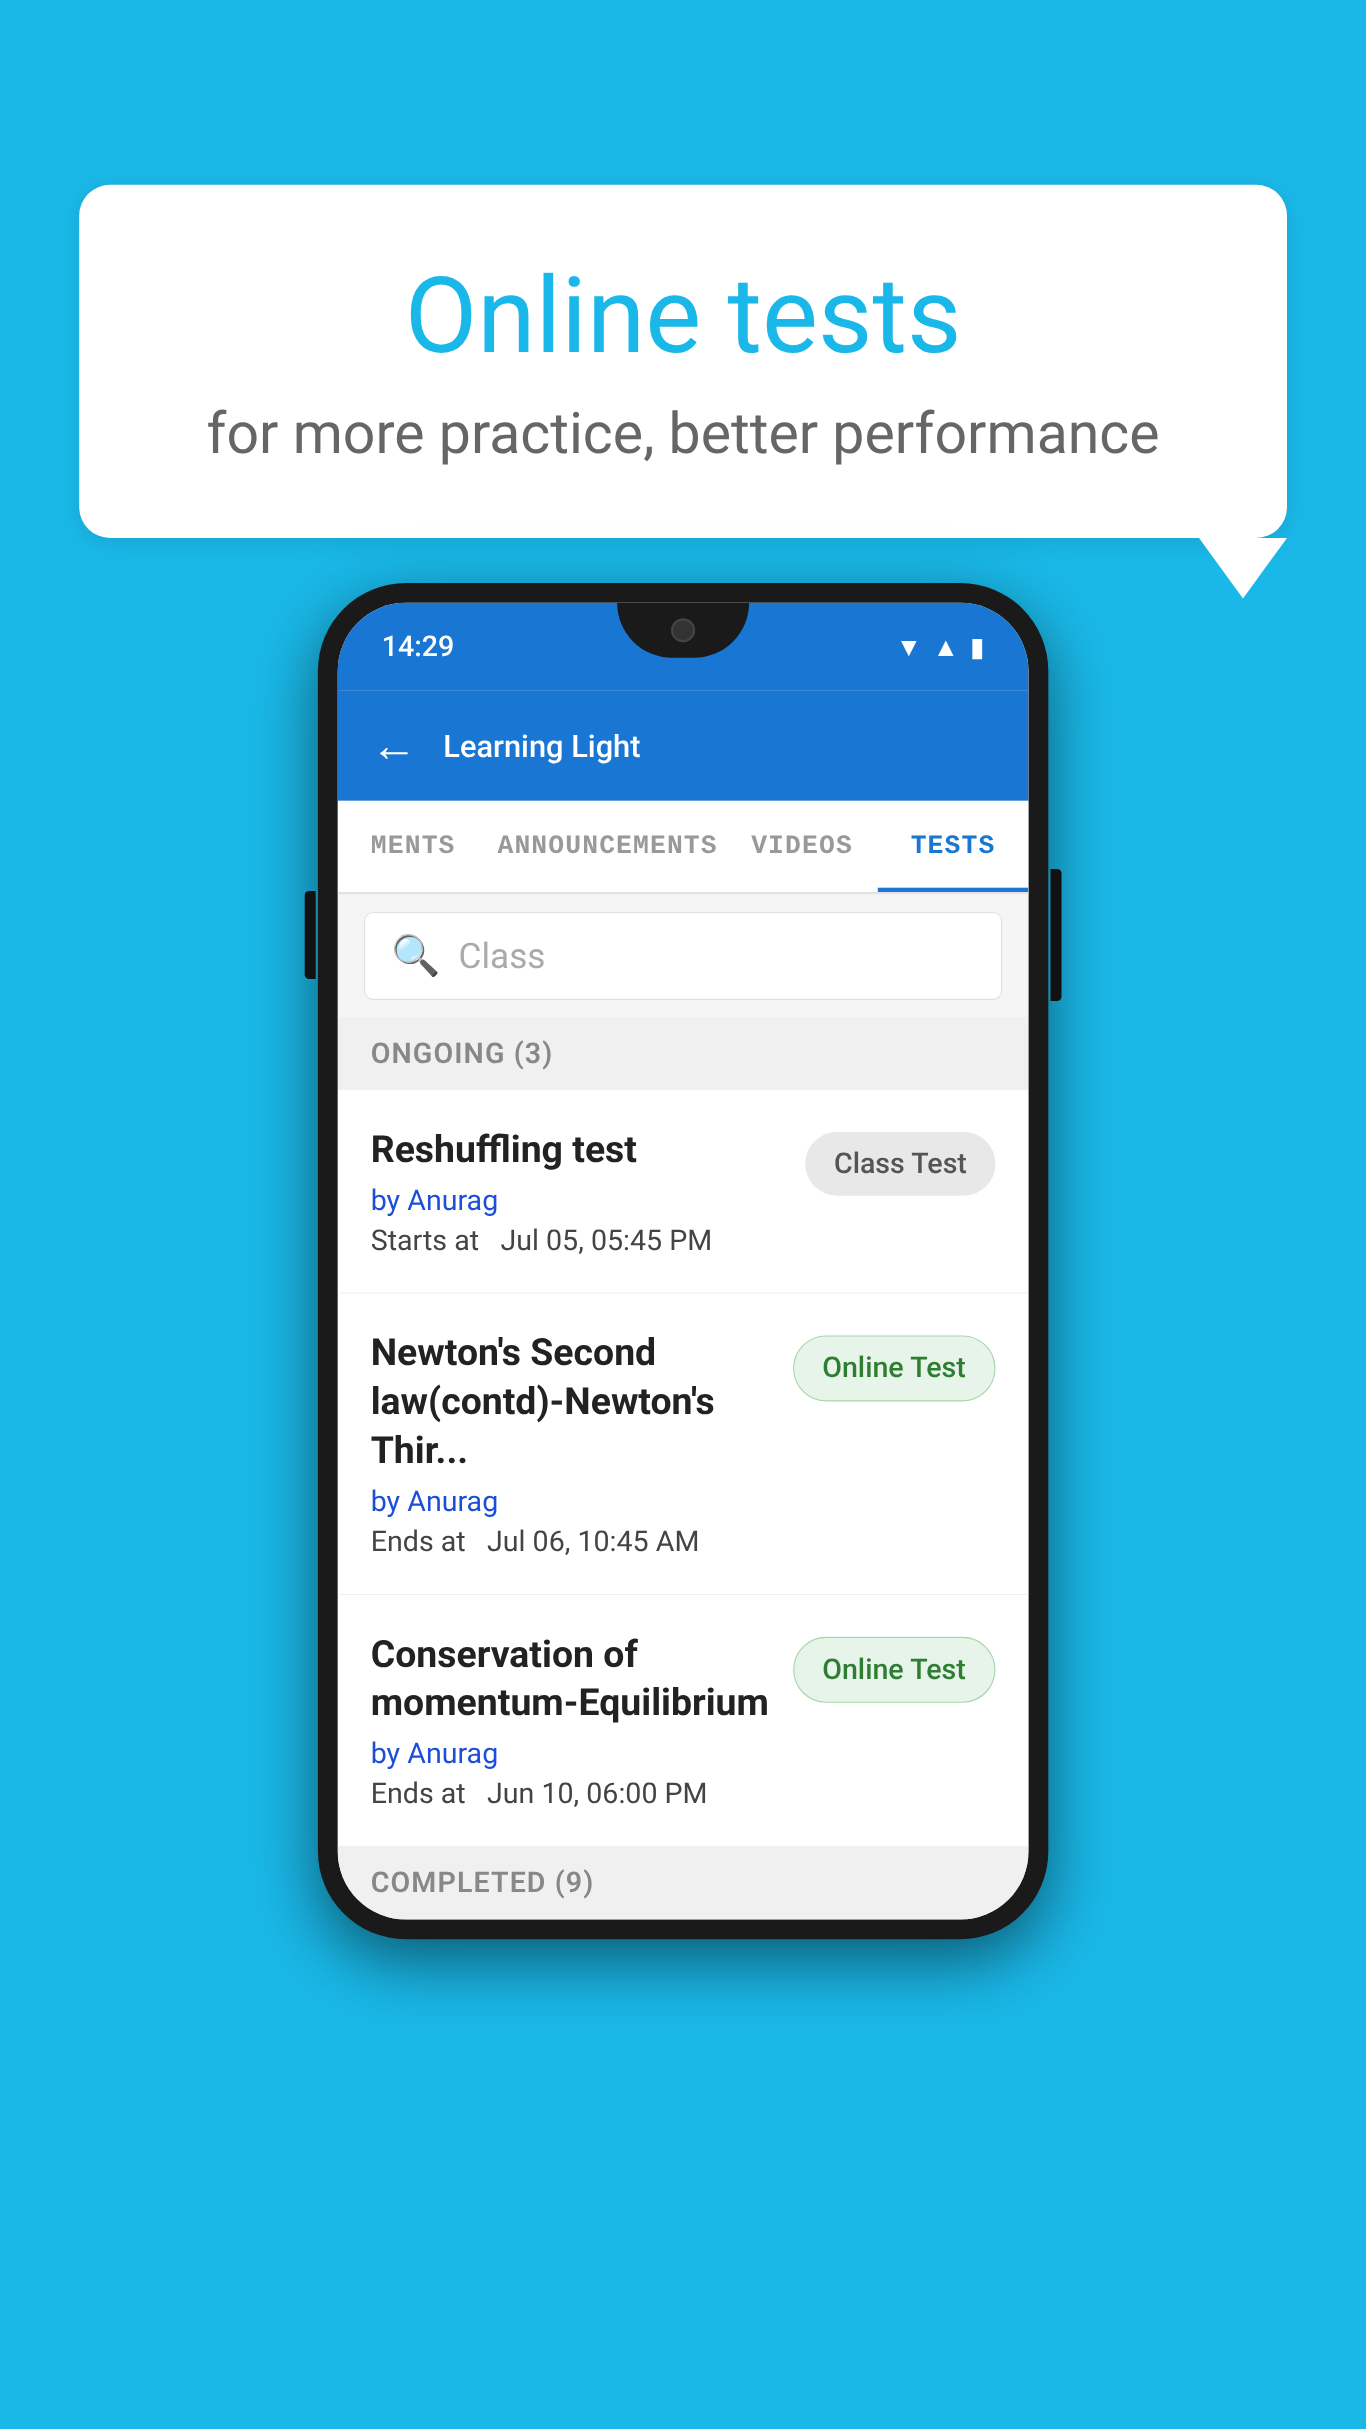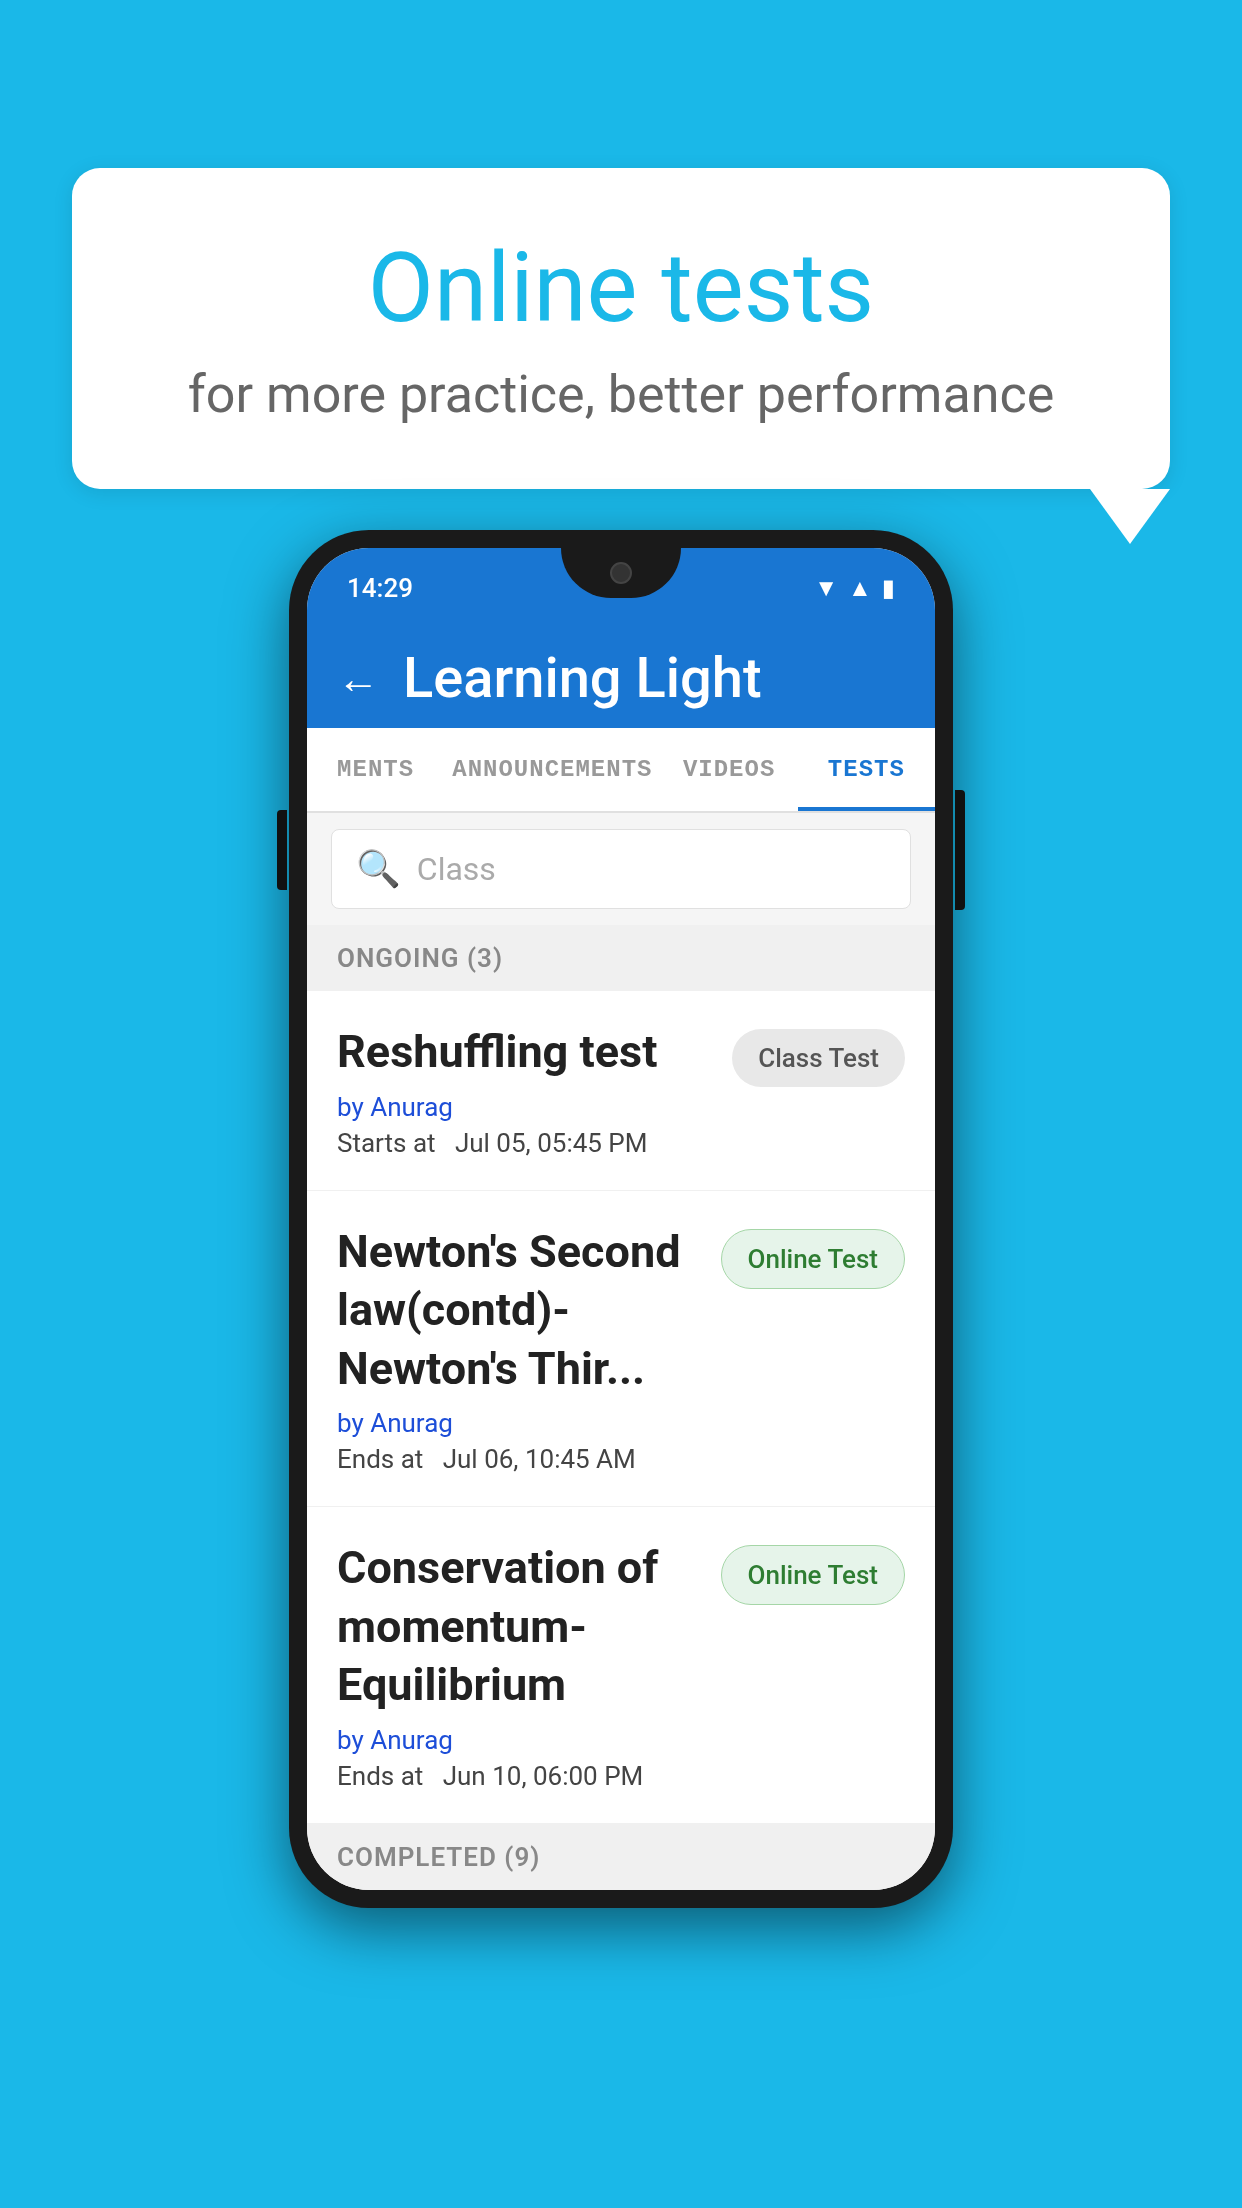--- a/index.html
+++ b/index.html
@@ -163,21 +163,21 @@
     }
 
     .app-bar-back {
       color: white;
       font-size: 42px;
       cursor: pointer;
     }
 
     .app-bar-title {
       color: white;
-      font-size: 56px;
+      font-size: 28px;
       font-weight: 500;
     }
 
     
     .tabs-bar {
       background: white;
       display: flex;
       border-bottom: 2px solid #e0e0e0;
       overflow: hidden;
     }
@@ -254,21 +254,21 @@
       align-items: flex-start;
       justify-content: space-between;
       gap: 20px;
     }
 
     .test-item-left {
       flex: 1;
     }
 
     .test-item-title {
-      font-size: 45px;
+      font-size: 34px;
       font-weight: 700;
       color: #222;
       margin-bottom: 10px;
       line-height: 1.3;
     }
 
     .test-item-author {
       font-size: 26px;
       color: #1d4ed8;
       margin-bottom: 6px;

